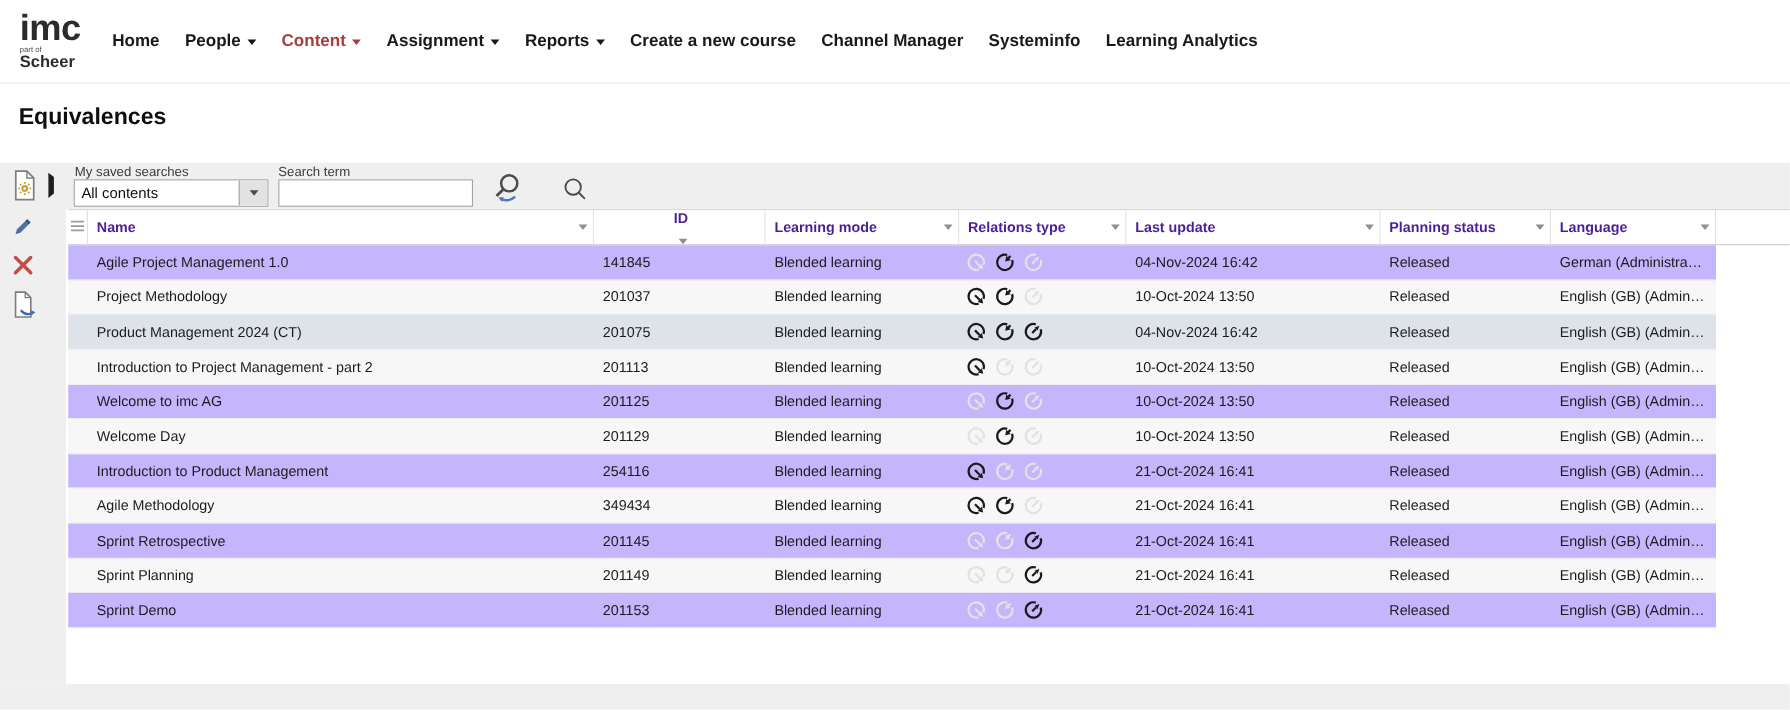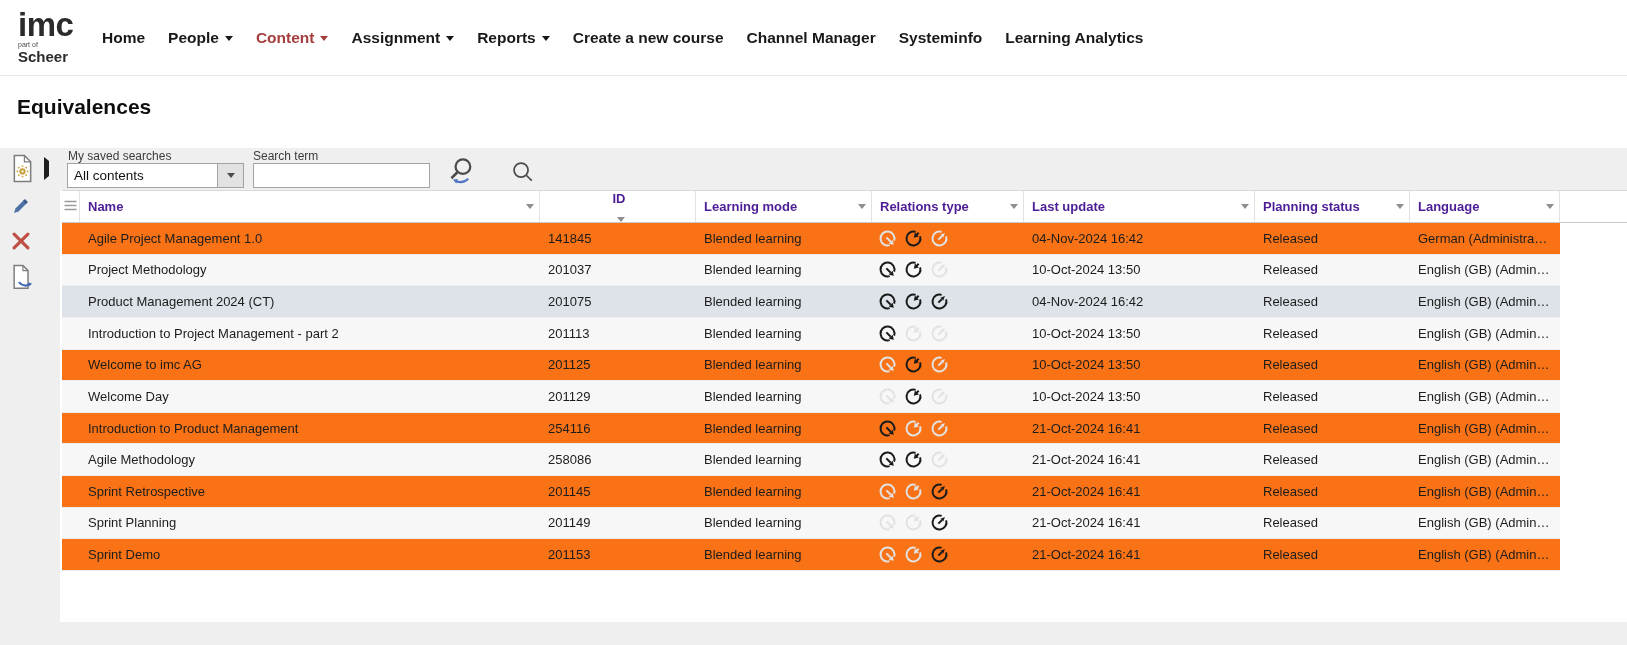--- a/index.html
+++ b/index.html
@@ -58,21 +58,21 @@
   }
   .th {
     display:flex; align-items:center; justify-content:space-between;
     padding:0 5px 0 8px; border-right:1px solid #e2e2e2;
     font-size:13px; font-weight:700; color:#4c1d95; cursor:pointer; white-space:nowrap; overflow:hidden;
   }
   .th-handle { display:flex; align-items:center; justify-content:center; padding:0; }
   .th-filler { flex:1; border-right:none; cursor:default; }
   .fdown { width:0; height:0; border-left:4.5px solid transparent; border-right:4.5px solid transparent; border-top:5.5px solid #8f8f8f; flex:0 0 auto; margin-left:4px; }
   .tbody { width:1498px; }
-  .tr { display:flex; align-items:center; height:31.63px; width:1498px; background:#f97316; border-bottom:1px solid #ededed; cursor:pointer; }
+  .tr { display:flex; align-items:center; height:31.63px; width:1498px; background:#c4b5fd; border-bottom:1px solid #ededed; cursor:pointer; }
   .tr.stripe { background:#f7f7f7; }
   .tr.selected { background:#dde3e8; }
   .td { font-size:13px; color:#1c1c1c; padding-left:8px; white-space:nowrap; overflow:hidden; }
   .td-handle { padding:0; }
   .td-rel { display:flex; align-items:center; gap:5px; padding-left:5px; }
   .rel { width:21px; height:21px; display:inline-block; }
   .rel svg { width:21px; height:21px; display:block; }
   .rel svg path { fill:none; stroke:currentColor; stroke-width:2.1; }
   .rel svg polygon { fill:currentColor; stroke:none; }
   .rel.on  { color:#1a1a1a; }
@@ -464,21 +464,21 @@
             </svg>
           </span>
         </div>
         <div class="td" style="width: 231px;">21-Oct-2024 16:41</div>
         <div class="td" style="width: 155px;">Released</div>
         <div class="td" style="width: 150px;">English (GB) (Admin…</div>
       </div>
       <div class="tr stripe">
         <div class="td td-handle" style="width: 18px;"></div>
         <div class="td" style="width: 460px;">Agile Methodology</div>
-        <div class="td" style="width: 156px;">258086</div>
+        <div class="td" style="width: 156px;">349434</div>
         <div class="td" style="width: 176px;">Blended learning</div>
         <div class="td td-rel" style="width: 152px;">
           <span class="rel on">
             <svg viewBox="0 0 22 22">
               <path d="M17.94 13.26 A7.3 7.3 0 1 0 13.26 17.94"></path>
               <path d="M9.8 9.8 L14.4 14.4"></path>
               <polygon points="17.6,17.6 12.3,16.4 16.4,12.3"></polygon>
             </svg>
           </span>
           <span class="rel on">

